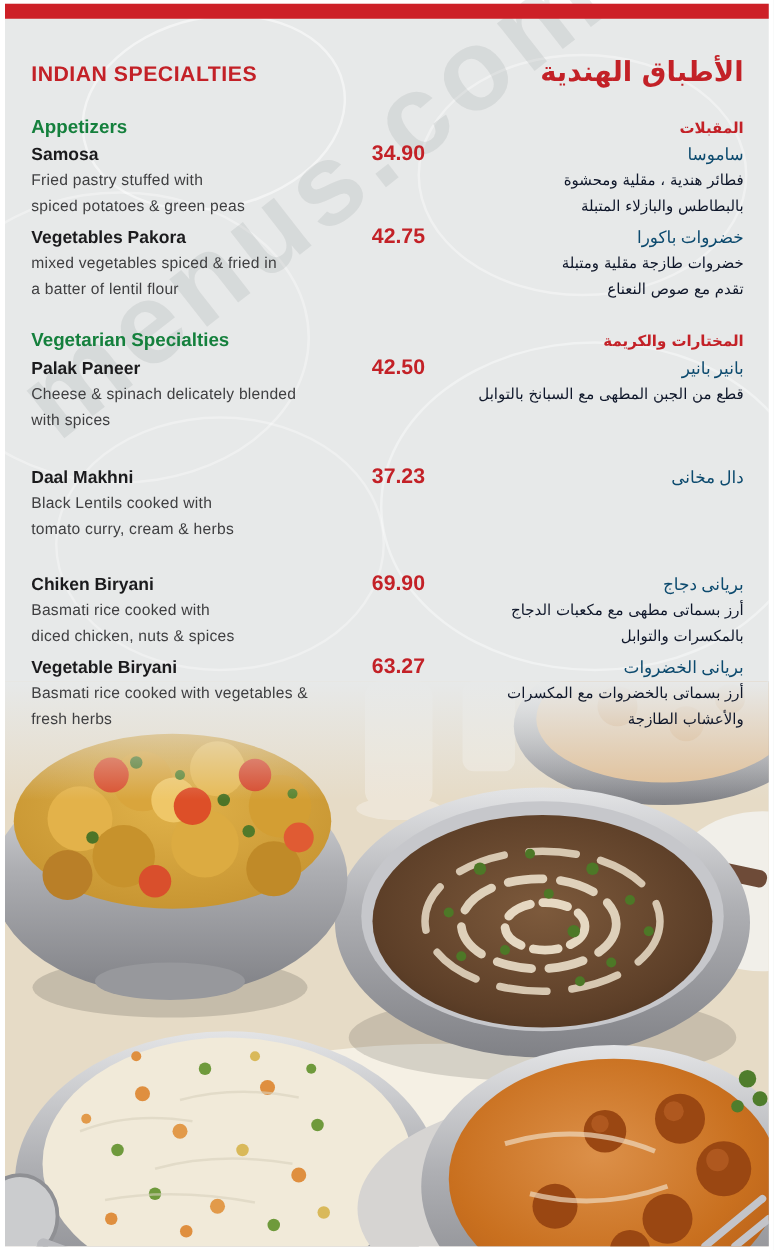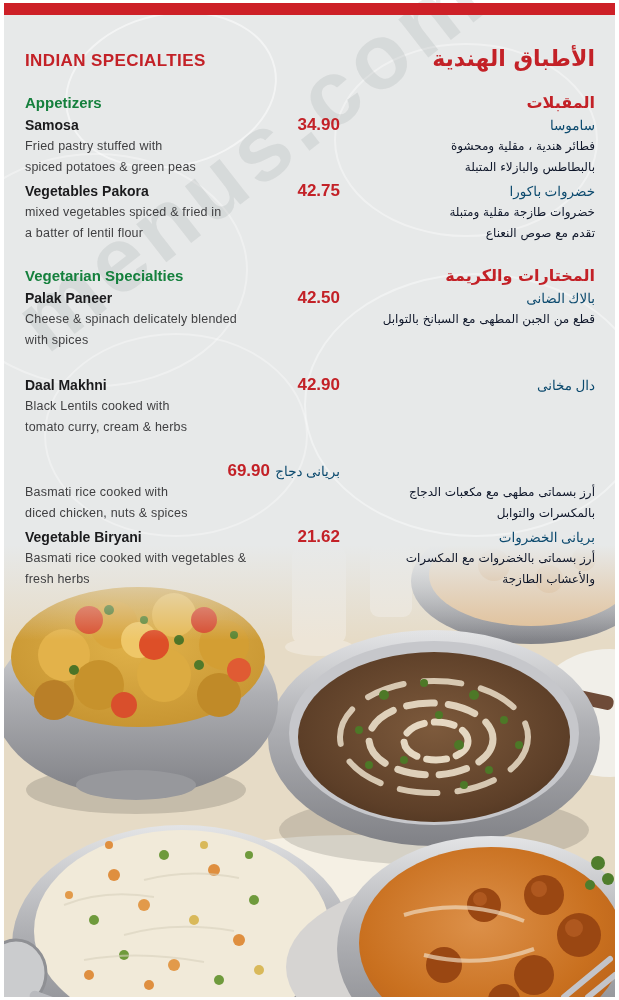--- a/index.html
+++ b/index.html
@@ -46,21 +46,21 @@
     position:absolute;left:4px;top:28px;width:611px;z-index:3;
     padding:18px 20px 0 21px;box-sizing:border-box;
   }
   .title-row{display:flex;justify-content:space-between;align-items:baseline;}
   .title-en{color:#c32127;font-size:17px;font-weight:bold;letter-spacing:.4px;}
   .title-ar{color:#c32127;font-size:22px;font-weight:bold;font-family:"DejaVu Sans",sans-serif;}
 
   .section{margin-top:22px;}
   .section-header{display:flex;justify-content:space-between;align-items:baseline;margin-bottom:1px;}
   .sec-en{color:#15803d;font-size:15px;font-weight:bold;}
-  .sec-ar{color:#c32127;font-size:16px;font-weight:bold;font-family:"DejaVu Sans",sans-serif;}
+  .sec-ar{color:#c32127;font-size:12px;font-weight:bold;font-family:"DejaVu Sans",sans-serif;}
 
   .item{margin-top:2px;}
   .item.gap-large{margin-top:23px;}
   .name-row{display:grid;grid-template-columns:245px 70px 1fr;align-items:baseline;line-height:21px;}
   .name-en{color:#1b1b1d;font-size:14px;font-weight:bold;}
   .price{color:#c32127;font-size:17px;font-weight:bold;text-align:right;}
   .name-ar{color:#0c4a6e;font-size:13.5px;text-align:right;font-family:Liberation Serif, serif;}
   .desc-row{display:grid;grid-template-columns:310px 1fr;align-items:start;}
   .desc-en{
     color:#3f3f41;font-size:12.5px;line-height:21px;
@@ -289,58 +289,59 @@
 
   <div class="section">
     <div class="section-header">
       <span class="sec-en">Vegetarian Specialties</span>
       <span class="sec-ar">المختارات والكريمة</span>
     </div>
     <div class="item">
       <div class="name-row">
         <span class="name-en">Palak Paneer</span>
         <span class="price">42.50</span>
-        <span class="name-ar">بالاك الضانى</span>
+        <span class="name-ar">بانير بانير</span>
       </div>
       <div class="desc-row">
         <span class="desc-en">Cheese &amp; spinach delicately blended
 with spices</span>
         <span class="desc-ar">قطع من الجبن المطهى مع السبانخ بالتوابل</span>
       </div>
     </div>
     <div class="item gap-large">
       <div class="name-row">
         <span class="name-en">Daal Makhni</span>
-        <span class="price">42.90</span>
+        <span class="price">37.23</span>
         <span class="name-ar">دال مخانى</span>
       </div>
       <div class="desc-row">
         <span class="desc-en">Black Lentils cooked with
 tomato curry, cream &amp; herbs</span>
       </div>
     </div>
   </div>
 
   <div class="section">
     <div class="item">
       <div class="name-row">
+        <span class="name-en">Chiken Biryani</span>
         <span class="price">69.90</span>
         <span class="name-ar">بريانى دجاج</span>
       </div>
       <div class="desc-row">
         <span class="desc-en">Basmati rice cooked with
 diced chicken, nuts &amp; spices</span>
         <span class="desc-ar">أرز بسماتى مطهى مع مكعبات الدجاج
 بالمكسرات والتوابل</span>
       </div>
     </div>
     <div class="item">
       <div class="name-row">
         <span class="name-en">Vegetable Biryani</span>
-        <span class="price">21.62</span>
+        <span class="price">63.27</span>
         <span class="name-ar">بريانى الخضروات</span>
       </div>
       <div class="desc-row">
         <span class="desc-en">Basmati rice cooked with vegetables &amp;
 fresh herbs</span>
         <span class="desc-ar">أرز بسماتى بالخضروات مع المكسرات
 والأعشاب الطازجة</span>
       </div>
     </div>
   </div>

